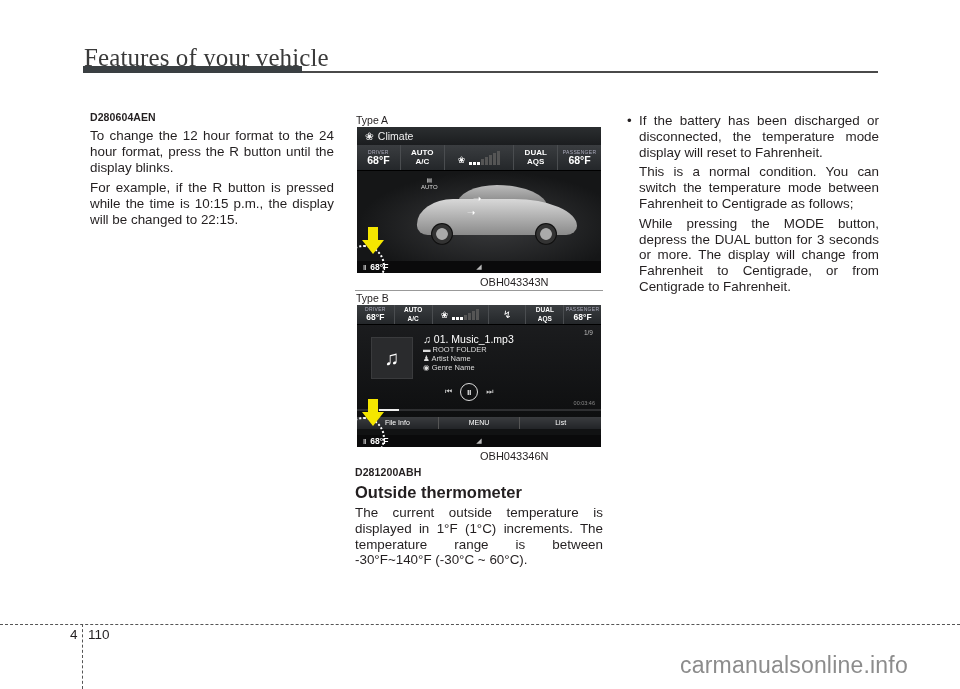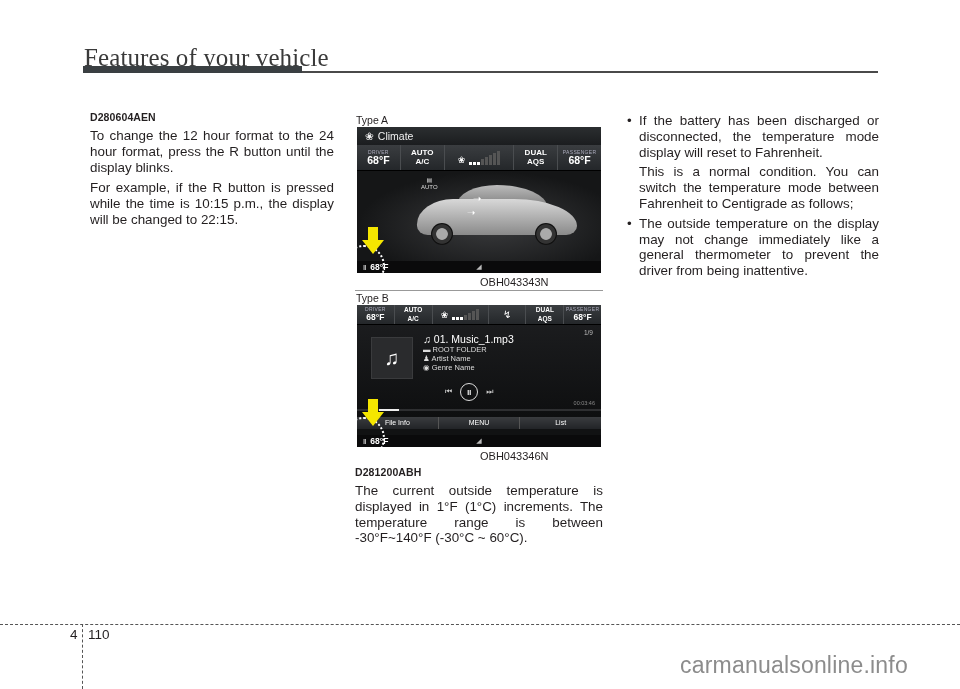--- a/index.html
+++ b/index.html
@@ -222,30 +222,29 @@
   <div class="dot-ring" style="left:-14px; top:112px;"></div>
   <div class="arrow-indicator" style="left:5px; top:94px;">
       <div class="shaft"></div>
       <div class="head"></div>
     </div>
 </div>
 <div class="fig-code" style="left:480px; top:450px; width:123px;">OBH043346N</div>
 
 <div class="col" style="left:355px; top:466px; width:248px;">
   <div class="code">D281200ABH</div>
+  <div class="subhead-bold">Outside thermometer</div>
   <p class="jt">The current outside temperature is displayed in 1°F (1°C) increments. The temperature range is between -30°F~140°F (-30°C ~ 60°C).</p>
 </div>
 
 <div class="col col3">
   <div class="bullet">
     <p>If the battery has been discharged or disconnected, the temperature mode display will reset to Fahrenheit.</p>
     <p>This is a normal condition. You can switch the temperature mode between Fahrenheit to Centigrade as follows;</p>
-  </div>
-  <div class="bullet">
-    <p>The outside temperature on the display may not change immediately like a general thermometer to prevent the driver from being inattentive.</p>
+    <p>While pressing the MODE button, depress the DUAL button for 3 seconds or more. The display will change from Fahrenheit to Centigrade, or from Centigrade to Fahrenheit.</p>
   </div>
 </div>
 
 <div class="foot-hline"></div>
 <div class="foot-vline"></div>
 <div class="foot-chapter">4</div>
 <div class="foot-page">110</div>
 <div class="watermark">carmanualsonline.info</div>
 
 </body></html>

